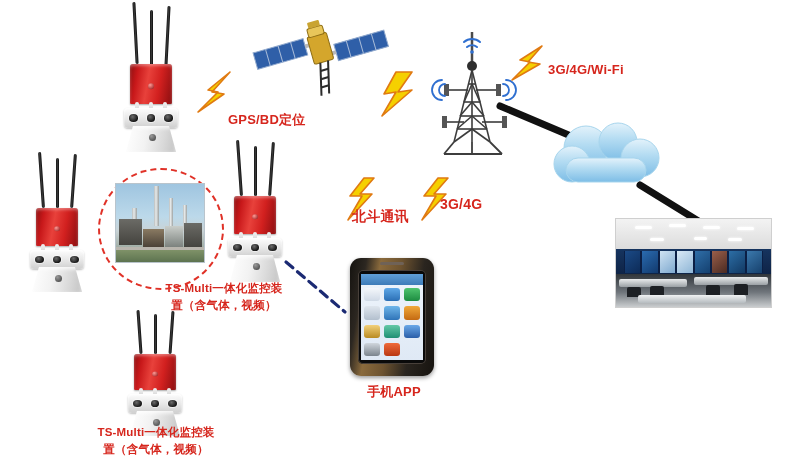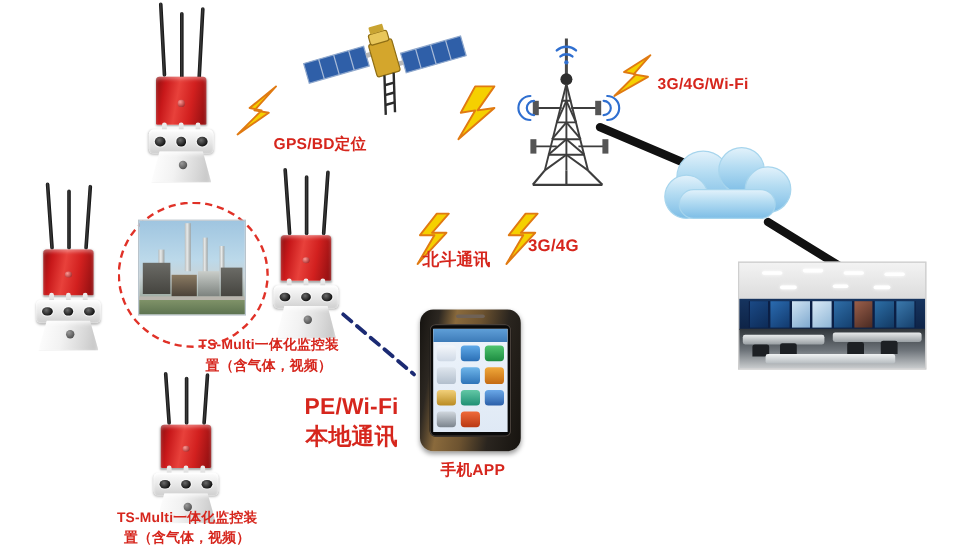--- a/index.html
+++ b/index.html
@@ -435,17 +435,15 @@
   <div class="bolt" style="left:414px;top:176px;width:44px;height:50px;">
     <svg width="44" height="50" viewBox="0 0 44 50">
       <polygon points="24,2 10,20 22,20 8,44 32,18 20,18 34,2" fill="#f5d000" stroke="#e07a12" stroke-width="1.6" stroke-linejoin="round"></polygon>
     </svg>
   </div>
 
   <div class="lbl lg" style="left:228px;top:112px;">GPS/BD定位</div>
   <div class="lbl lg" style="left:548px;top:62px;">3G/4G/Wi-Fi</div>
   <div class="lbl md" style="left:352px;top:208px;">北斗通讯</div>
   <div class="lbl md" style="left:440px;top:196px;">3G/4G</div>
-  <div class="lbl xl center" style="left:234px;top:328px;width:118px;line-height:1.3;">PE/Wi-Fi
-本地通讯</div>
   <div class="lbl lg center" style="left:348px;top:384px;width:92px;">手机APP</div>
 
 </div>
 
 </body></html>

